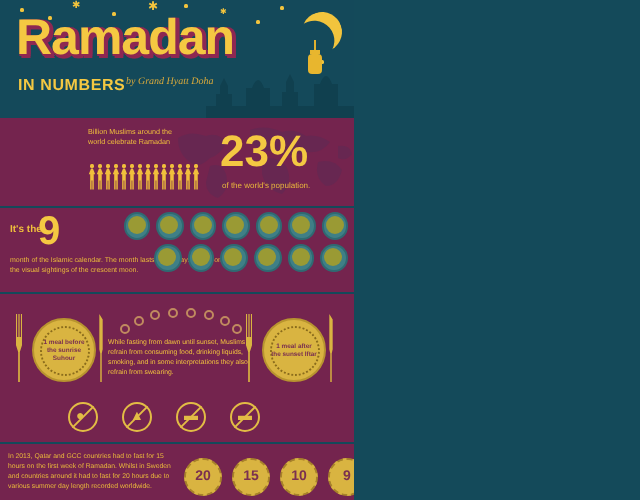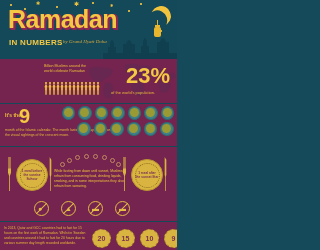--- a/index.html
+++ b/index.html
@@ -68,21 +68,21 @@
   .people{
     position:absolute;left:44px;top:20px;width:60px;height:16px;
     display:flex;align-items:flex-end;gap:0px;
   }
   .person{width:4px;height:13px;position:relative;}
   .person i{position:absolute;left:1.2px;top:0;width:1.6px;height:1.6px;background:#f0bf3c;border-radius:50%;}
   .person b{position:absolute;left:0.4px;top:2.2px;width:3.2px;height:10.5px;background:#f0bf3c;
     clip-path:polygon(35% 0,65% 0,100% 28%,78% 28%,78% 100%,56% 100%,56% 58%,44% 58%,44% 100%,22% 100%,22% 28%,0 28%);}
   .pct{
     position:absolute;left:110px;top:6px;
-    font-size:22px;font-weight:bold;color:#f4c842;line-height:1;margin-left:16px;
+    font-size:22px;font-weight:bold;color:#f4c842;line-height:1;
   }
   .pctsub{
     position:absolute;left:111px;top:31px;
     font-size:4px;color:#eab93c;
   }
 
   
   .band2{
     position:relative;height:42px;background:#74244e;
     border-top:1px solid #14495a;overflow:hidden;

